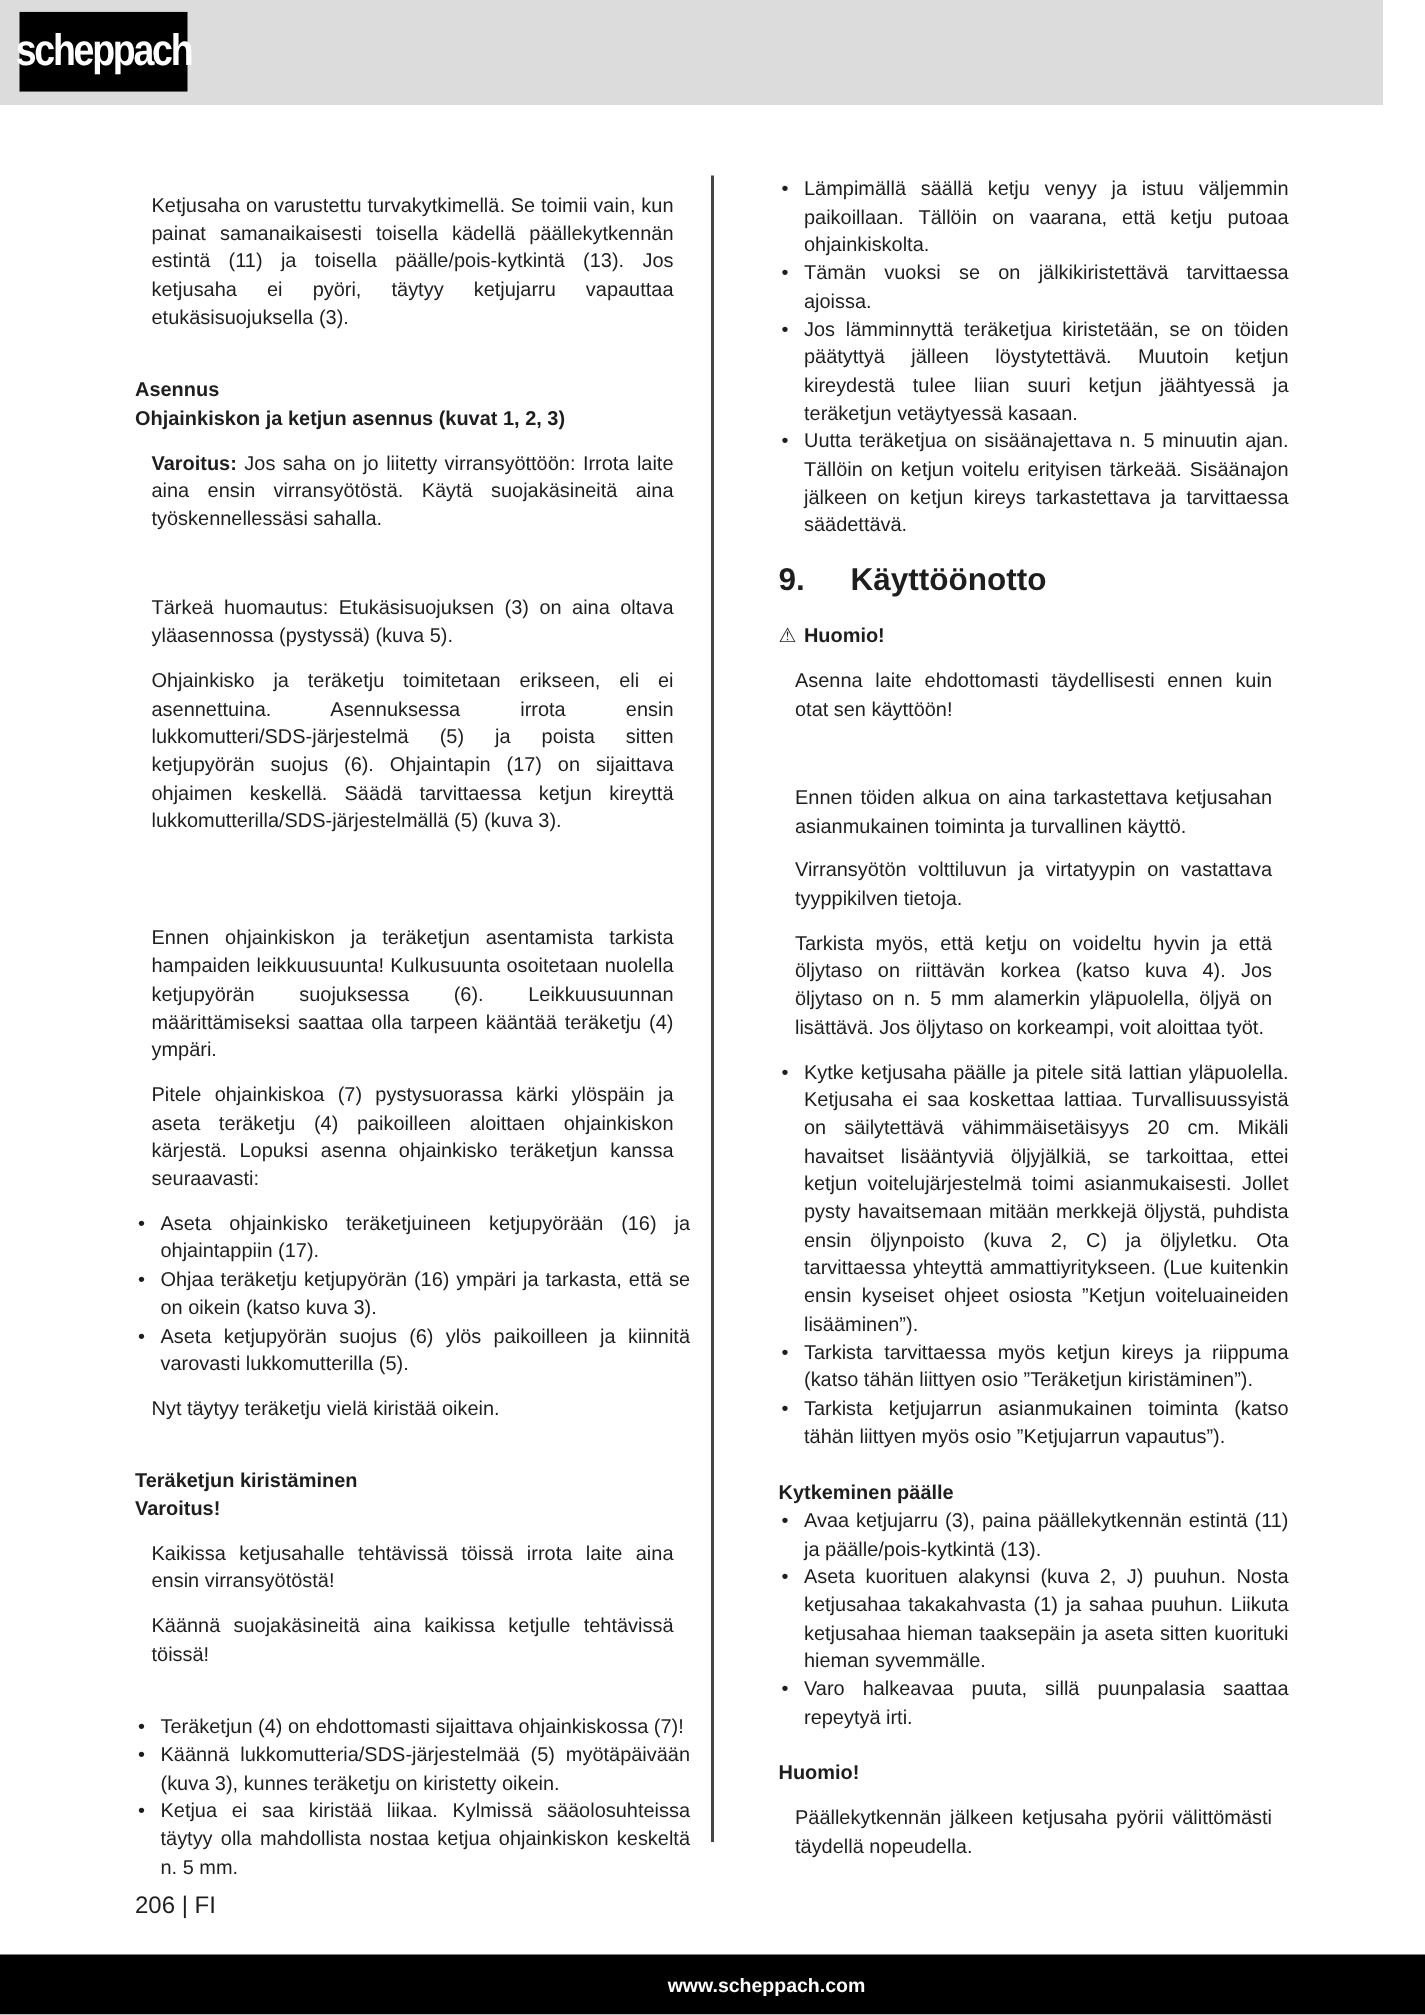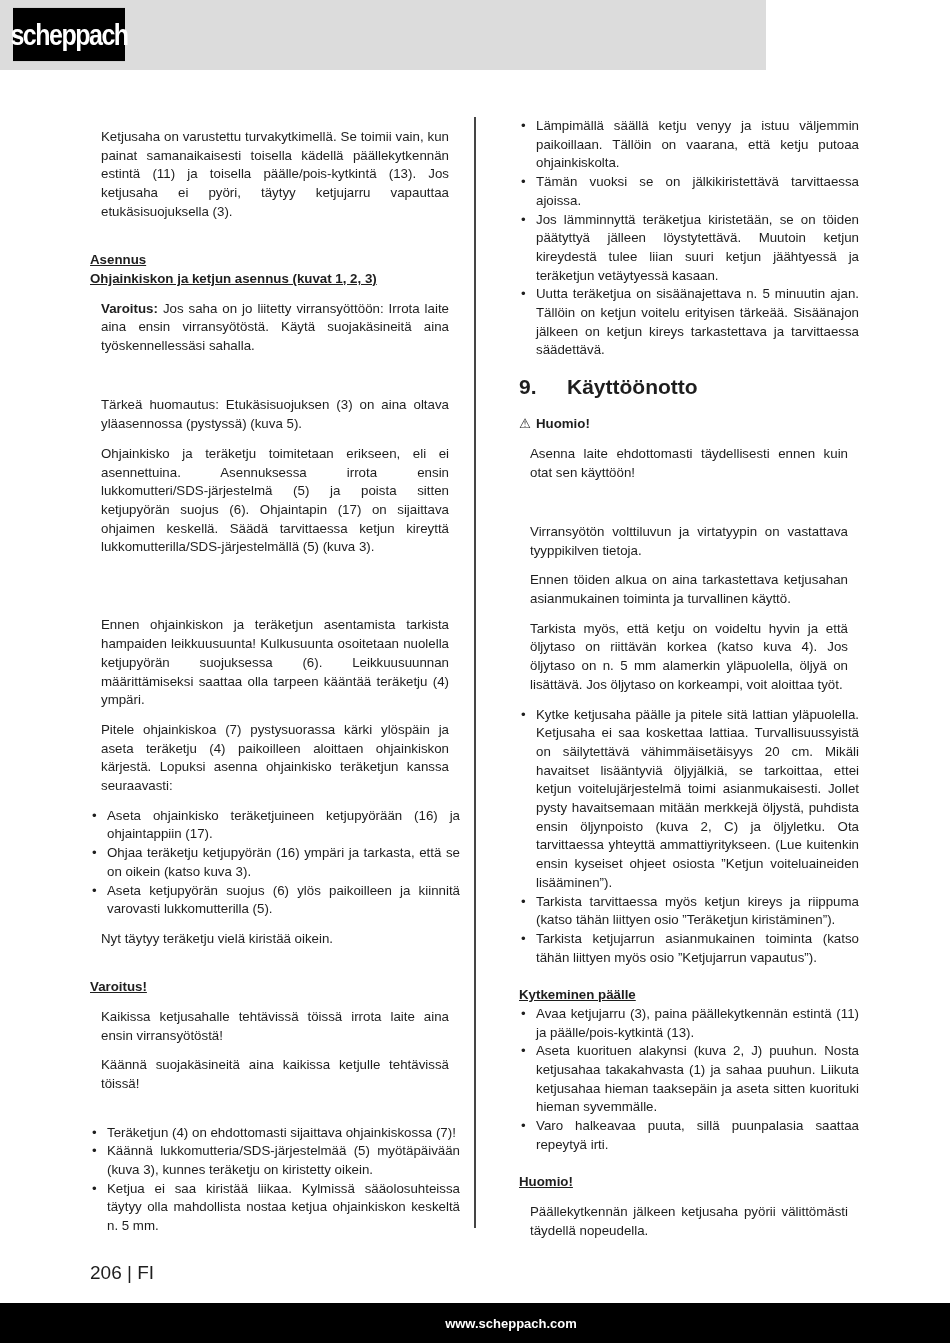--- a/index.html
+++ b/index.html
@@ -2,55 +2,55 @@
 <html><head>
 <meta charset="utf-8">
 <style>
   html,body { margin:0; padding:0; }
   body {
     width:950px; height:1343px; position:relative; overflow:hidden;
     background:#ffffff; color:#1e1e1e;
     font-family:"Liberation Sans", sans-serif;
   }
   .page-header {
-    position:absolute; left:0; top:0; width:766px; height:70px;
+    position:absolute; left:0; top:0; width:922px; height:70px;
     background:#dcdcdc;
   }
   .logo-box {
     position:absolute; left:13px; top:12px; width:112px; height:45px;
     background:#000; color:#fff;
     display:flex; align-items:center; justify-content:center;
     font-weight:bold; font-size:25px; letter-spacing:-1.5px;
     transform:scaleY(1.18);
   }
   .divider {
     position:absolute; left:474px; top:117px; width:2px; height:1111px;
     background:#454545;
   }
   .col {
     position:absolute; top:117px;
     font-size:13.3px; line-height:18.7px; text-align:justify;
   }
   .col-left  { left:90px;  width:370px; }
   .col-right { left:519px; width:340px; }
   .para { margin:11px; }
-  .heading { font-weight:bold;text-decoration:underline; }
+  .heading { font-weight:bold; }
   .spacer { height:18.7px; }
   .bullet-list { margin:0; }
   .bullet-item { position:relative; padding-left:17px; }
   .bullet-marker { position:absolute; left:2px; }
   .section-heading {
     display:flex; font-weight:bold; font-size:21px; line-height:26px;
     margin:14px 0 15px 0; text-align:left;
   }
   .section-number { flex:0 0 48px; }
   .icon-heading { font-weight:bold; }
   .warning-icon { font-weight:normal; margin-right:5px; }
   .page-number {
-    position:absolute; left:90px; top:1262px; font-size:19px;
+    position:absolute; left:90px; top:1262px; font-size:16px;
     color:#1e1e1e;
   }
   .page-footer {
     position:absolute; left:0; top:1303px; width:950px; height:40px;
     background:#000; color:#fff;
     display:flex; align-items:center; justify-content:center;
     font-size:13px; font-weight:bold;padding-left:36px;
   }
 </style>
 </head>
@@ -77,20 +77,21 @@
     <div class="spacer"></div>
     <div class="para">Ennen ohjainkiskon ja teräketjun asentamista tarkista hampaiden leikkuusuunta! Kulkusuunta osoitetaan nuolella ketjupyörän suojuksessa (6). Leikkuusuunnan määrittämiseksi saattaa olla tarpeen kääntää teräketju (4) ympäri.</div>
     <div class="para">Pitele ohjainkiskoa (7) pystysuorassa kärki ylöspäin ja aseta teräketju (4) paikoilleen aloittaen ohjainkiskon kärjestä. Lopuksi asenna ohjainkisko teräketjun kanssa seuraavasti:</div>
     <div class="bullet-list">
       <div class="bullet-item"><span class="bullet-marker">•</span><span>Aseta ohjainkisko teräketjuineen ketjupyörään (16) ja ohjaintappiin (17).</span></div>
       <div class="bullet-item"><span class="bullet-marker">•</span><span>Ohjaa teräketju ketjupyörän (16) ympäri ja tarkasta, että se on oikein (katso kuva 3).</span></div>
       <div class="bullet-item"><span class="bullet-marker">•</span><span>Aseta ketjupyörän suojus (6) ylös paikoilleen ja kiinnitä varovasti lukkomutterilla (5).</span></div>
     </div>
     <div class="para">Nyt täytyy teräketju vielä kiristää oikein.</div>
     <div class="spacer"></div>
+    <div class="heading">Teräketjun kiristäminen</div>
     <div class="heading">Varoitus!</div>
     <div class="para">Kaikissa ketjusahalle tehtävissä töissä irrota laite aina ensin virransyötöstä!</div>
     <div class="para">Käännä suojakäsineitä aina kaikissa ketjulle tehtävissä töissä!</div>
     <div class="spacer"></div>
     <div class="bullet-list">
       <div class="bullet-item"><span class="bullet-marker">•</span><span>Teräketjun (4) on ehdottomasti sijaittava ohjainkiskossa (7)!</span></div>
       <div class="bullet-item"><span class="bullet-marker">•</span><span>Käännä lukkomutteria/SDS-järjestelmää (5) myötäpäivään (kuva 3), kunnes teräketju on kiristetty oikein.</span></div>
       <div class="bullet-item"><span class="bullet-marker">•</span><span>Ketjua ei saa kiristää liikaa. Kylmissä sääolosuhteissa täytyy olla mahdollista nostaa ketjua ohjainkiskon keskeltä n. 5 mm.</span></div>
     </div>
   </div>
@@ -101,22 +102,22 @@
       <div class="bullet-item"><span class="bullet-marker">•</span><span>Jos lämminnyttä teräketjua kiristetään, se on töiden päätyttyä jälleen löystytettävä. Muutoin ketjun kireydestä tulee liian suuri ketjun jäähtyessä ja teräketjun vetäytyessä kasaan.</span></div>
       <div class="bullet-item"><span class="bullet-marker">•</span><span>Uutta teräketjua on sisäänajettava n. 5 minuutin ajan. Tällöin on ketjun voitelu erityisen tärkeää. Sisäänajon jälkeen on ketjun kireys tarkastettava ja tarvittaessa säädettävä.</span></div>
     </div>
     <div class="section-heading">
       <span class="section-number">9.</span>
       <span>Käyttöönotto</span>
     </div>
     <div class="icon-heading"><span class="warning-icon">⚠</span><span>Huomio!</span></div>
     <div class="para">Asenna laite ehdottomasti täydellisesti ennen kuin otat sen käyttöön!</div>
     <div class="spacer"></div>
+    <div class="para">Ennen töiden alkua on aina tarkastettava ketjusahan asianmukainen toiminta ja turvallinen käyttö.</div>
     <div class="para">Virransyötön volttiluvun ja virtatyypin on vastattava tyyppikilven tietoja.</div>
-    <div class="para">Ennen töiden alkua on aina tarkastettava ketjusahan asianmukainen toiminta ja turvallinen käyttö.</div>
     <div class="para">Tarkista myös, että ketju on voideltu hyvin ja että öljytaso on riittävän korkea (katso kuva 4). Jos öljytaso on n. 5 mm alamerkin yläpuolella, öljyä on lisättävä. Jos öljytaso on korkeampi, voit aloittaa työt.</div>
     <div class="bullet-list">
       <div class="bullet-item"><span class="bullet-marker">•</span><span>Kytke ketjusaha päälle ja pitele sitä lattian yläpuolella. Ketjusaha ei saa koskettaa lattiaa. Turvallisuussyistä on säilytettävä vähimmäisetäisyys 20 cm. Mikäli havaitset lisääntyviä öljyjälkiä, se tarkoittaa, ettei ketjun voitelujärjestelmä toimi asianmukaisesti. Jollet pysty havaitsemaan mitään merkkejä öljystä, puhdista ensin öljynpoisto (kuva 2, C) ja öljyletku. Ota tarvittaessa yhteyttä ammattiyritykseen. (Lue kuitenkin ensin kyseiset ohjeet osiosta ”Ketjun voiteluaineiden lisääminen”).</span></div>
       <div class="bullet-item"><span class="bullet-marker">•</span><span>Tarkista tarvittaessa myös ketjun kireys ja riippuma (katso tähän liittyen osio ”Teräketjun kiristäminen”).</span></div>
       <div class="bullet-item"><span class="bullet-marker">•</span><span>Tarkista ketjujarrun asianmukainen toiminta (katso tähän liittyen myös osio ”Ketjujarrun vapautus”).</span></div>
     </div>
     <div class="spacer"></div>
     <div class="heading">Kytkeminen päälle</div>
     <div class="bullet-list">
       <div class="bullet-item"><span class="bullet-marker">•</span><span>Avaa ketjujarru (3), paina päällekytkennän estintä (11) ja päälle/pois-kytkintä (13).</span></div>

